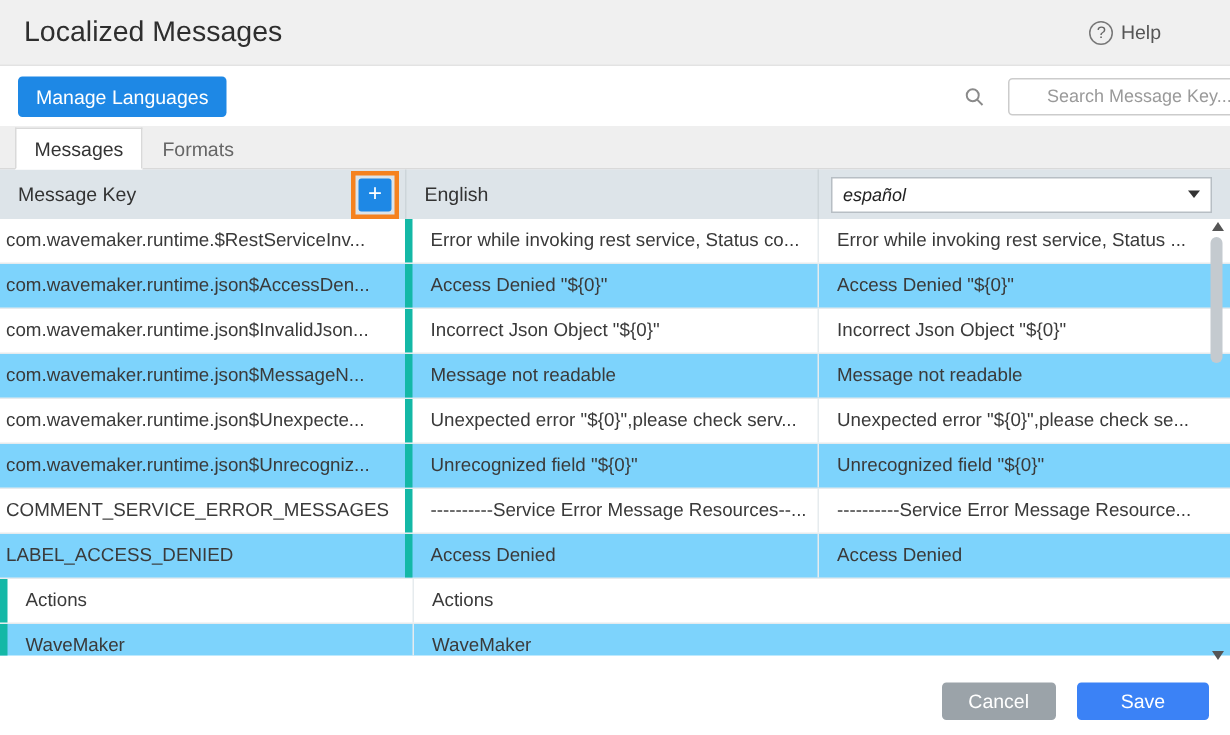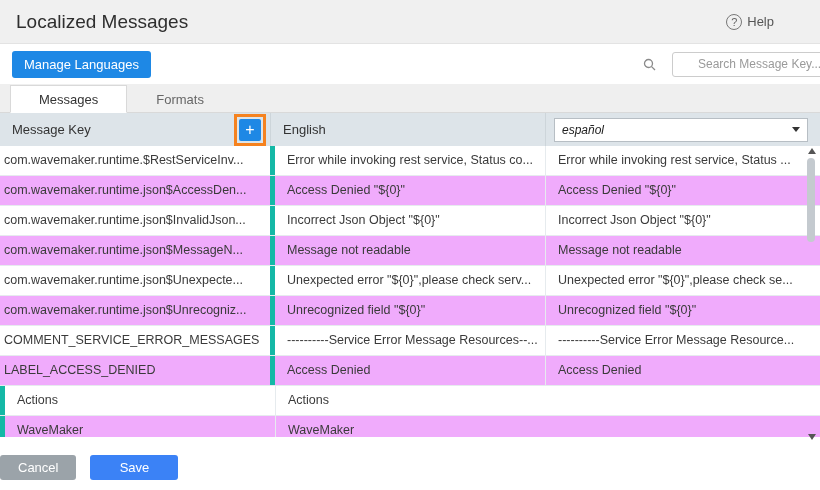--- a/index.html
+++ b/index.html
@@ -40,21 +40,21 @@
     padding:0 6px 0 25px; font-size:12px; font-family:inherit; color:#333;margin-left:36px;
   }
   .search-input::placeholder { color:#9a9a9a; }
 
   
   .tabs {
     height:29px; background:#efefef; border-bottom:1px solid #d9d9d9;
     display:flex; align-items:flex-end; padding-left:10px;
   }
   .tab {
-    padding:0 28px; line-height:27px; font-size:13px; color:#666;
+    padding:0 12px; line-height:27px; font-size:13px; color:#666;
     border:1px solid transparent; cursor:pointer; height:28px; margin-bottom:-1px;
   }
   .tab.active {
     background:#fff; color:#333; border:1px solid #d9d9d9; border-bottom:1px solid #fff;
   }
 
   
   .thead {
     height:33px; background:#dde4e9; display:flex; align-items:center;
     font-size:13px; color:#333;
@@ -79,42 +79,42 @@
     display:flex; align-items:center; justify-content:space-between;
     padding:0 7px; font-size:12px; color:#222; cursor:pointer;font-style:italic;
   }
   .caret-down {
     width:0; height:0; border-left:4px solid transparent;
     border-right:4px solid transparent; border-top:5px solid #333;
   }
 
   .tbody { height:291px; overflow:hidden; position:relative; }
   .row { display:flex; height:30px; border-bottom:1px solid #e6ebee; background:#fff; }
-  .row.alt { background:#f0abfc; }
+  .row.alt { background:#7dd3fc; }
   .cell {
     font-size:12.5px; color:#3a3a3a; line-height:29px;
     white-space:nowrap; overflow:hidden;
   }
   .c1 { width:270px; padding-left:4px; }
   .c2 { width:275px; padding-left:12px; border-left:5px solid #14b8a6; }
   .c3 { flex:1; padding-left:12px; border-left:1px solid #e6ebee; }
 
   
   .vscroll { position:absolute; right:2px; top:146px; width:12px; height:296px; }
   .sb-arrow-up, .sb-arrow-down { position:absolute; left:2px; width:0; height:0;
     border-left:4px solid transparent; border-right:4px solid transparent; }
   .sb-arrow-up { top:2px; border-bottom:6px solid #555; }
   .sb-arrow-down { bottom:2px; border-top:6px solid #555; }
   .sb-thumb { position:absolute; top:12px; left:1px; width:8px; height:84px;
     background:#c4cacf; border-radius:4px; }
 
   
   .footer {
     position:absolute; left:0; right:0; bottom:0; height:46px; background:#fff;
-    display:flex; align-items:center; justify-content:flex-start; gap:14px;
+    display:flex; align-items:center; justify-content:flex-end; gap:14px;
     padding-right:14px;
   }
   .btn-cancel {
     background:#9ba3a9; color:#fff; border:none; border-radius:3px;
     font-size:13px; padding:5px 18px; min-width:66px; font-family:inherit; cursor:pointer;
   }
   .btn-save {
     background:#3b82f6; color:#fff; border:none; border-radius:3px;
     font-size:13px; padding:5px 14px; min-width:88px; font-family:inherit; cursor:pointer;
   }

